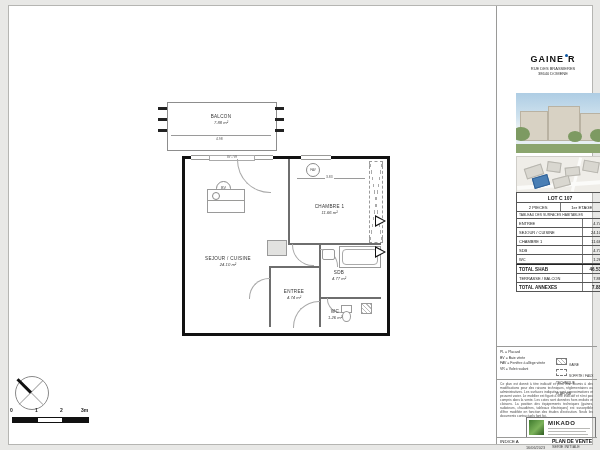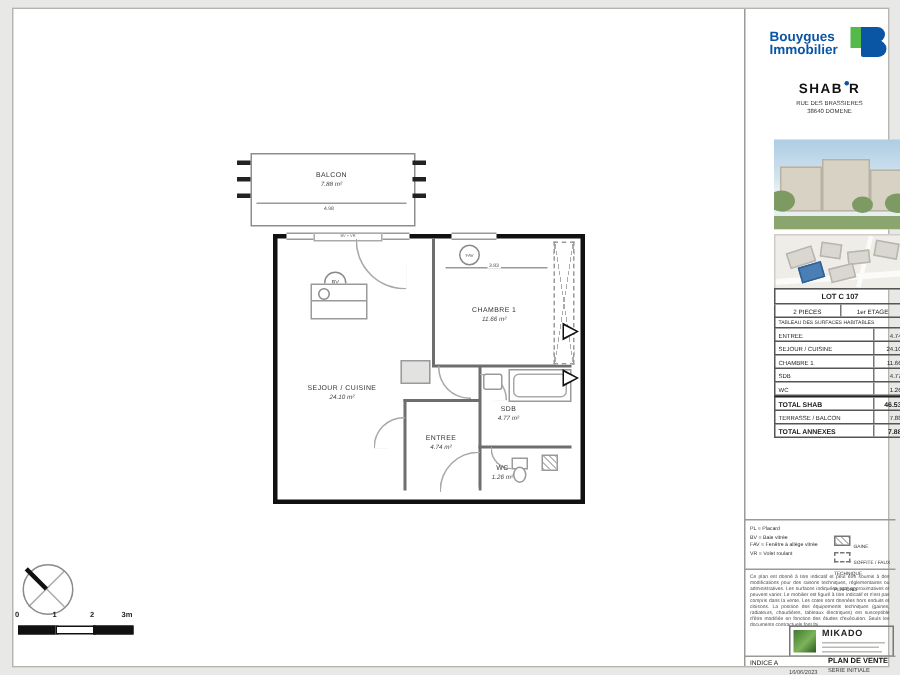--- a/index.html
+++ b/index.html
@@ -80,33 +80,22 @@
   .tb-txt{font-size:4.4px;color:#222;}
   .tb-title{font-size:5px;font-weight:bold;color:#111;}
 </style>
 </head>
 <body>
 
 <div id="sheet" class="a">
 
   <div class="a vline" style="left:487px;top:0;height:438px;"></div>
 
-  <div class="a" style="left:500px;top:8px;width:88px;height:42px;">
-    <div class="a brand" style="left:4px;top:6px;">
-      <div>Bouygues</div>
-      <div>Immobilier</div>
-    </div>
-    <div class="a blogo" style="left:58px;top:4px;">
-      <span class="g"></span>
-        <span class="b1"></span>
-        <span class="b2"></span>
-    </div>
-  </div>
   <div class="a inspir" style="left:500px;top:48px;width:88px;text-align:center;">
-    <span>SHAB</span><span class="dot"></span><span>R</span>
+    <span>GAINE</span><span class="dot"></span><span>R</span>
   </div>
   <div class="a addr" style="left:500px;top:60px;width:88px;">
     <div>RUE DES BRASSIERES</div>
     <div>38640 DOMENE</div>
   </div>
 
   <div class="a photo">
     <div class="ph-b" style="left:4px;top:18px;width:26px;height:28px;"></div>
     <div class="ph-b" style="left:32px;top:13px;width:30px;height:33px;"></div>
     <div class="ph-b" style="left:64px;top:20px;width:21px;height:26px;"></div>

